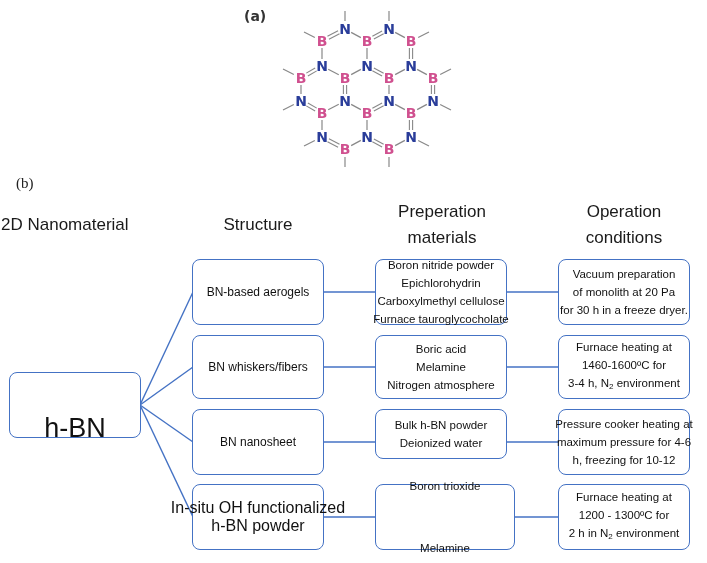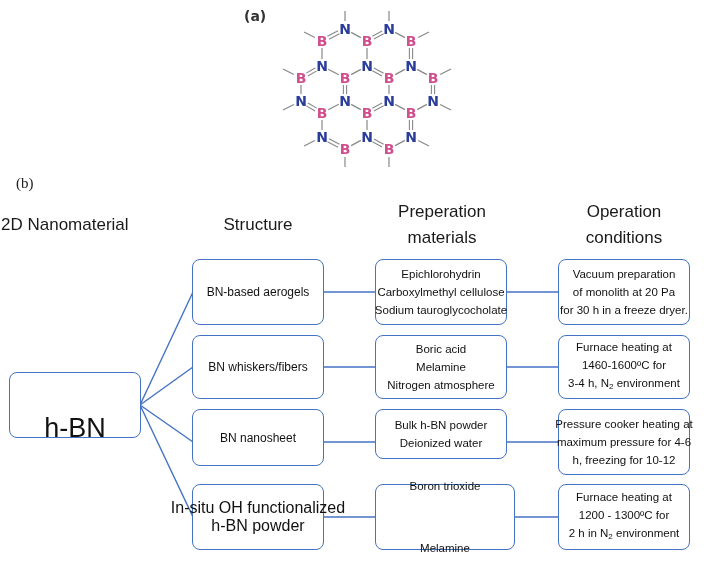--- a/index.html
+++ b/index.html
@@ -134,43 +134,44 @@
 
 <div class="box root-box" style="left:9px; top:372px; width:132px; height:66px;justify-content:flex-end;">
   <span>h-BN</span>
 </div>
 
 <div id="rows">
     <div class="box" style="left: 192px; top: 259px; width: 132px; height: 66px; font-size: 12px;">
       <span>BN-based aerogels</span>
     </div>
     <div class="box" style="left: 375px; top: 259px; width: 132px; height: 66px;">
+      <span>Boron nitride powder</span>
       <span>Epichlorohydrin</span>
       <span>Carboxylmethyl cellulose</span>
-      <span>Sodium tauroglycocholate</span>
+      <span>Furnace tauroglycocholate</span>
     </div>
     <div class="box" style="left: 558px; top: 259px; width: 132px; height: 66px;">
       <span>Vacuum preparation</span>
       <span>of monolith at 20 Pa</span>
       <span>for 30 h in a freeze dryer.</span>
     </div>
     <div class="box" style="left: 192px; top: 335px; width: 132px; height: 64px; font-size: 12px;">
       <span>BN whiskers/fibers</span>
     </div>
     <div class="box" style="left: 375px; top: 335px; width: 132px; height: 64px;">
       <span>Boric acid</span>
       <span>Melamine</span>
       <span>Nitrogen atmosphere</span>
     </div>
     <div class="box" style="left: 558px; top: 335px; width: 132px; height: 64px;">
       <span>Furnace heating at</span>
       <span>1460-1600ºC for</span>
       <span>3-4 h, N<sub>2</sub> environment</span>
     </div>
-    <div class="box" style="left: 192px; top: 409px; width: 132px; height: 57px; font-size: 12px;">
+    <div class="box" style="left: 192px; top: 409px; width: 132px; height: 66px; font-size: 12px;">
       <span>BN nanosheet</span>
     </div>
     <div class="box" style="left: 375px; top: 409px; width: 132px; height: 50px;">
       <span>Bulk h-BN powder</span>
       <span>Deionized water</span>
     </div>
     <div class="box" style="left: 558px; top: 409px; width: 132px; height: 66px;">
       <span>Pressure cooker heating at</span>
       <span>maximum pressure for 4-6</span>
       <span>h, freezing for 10-12</span>

